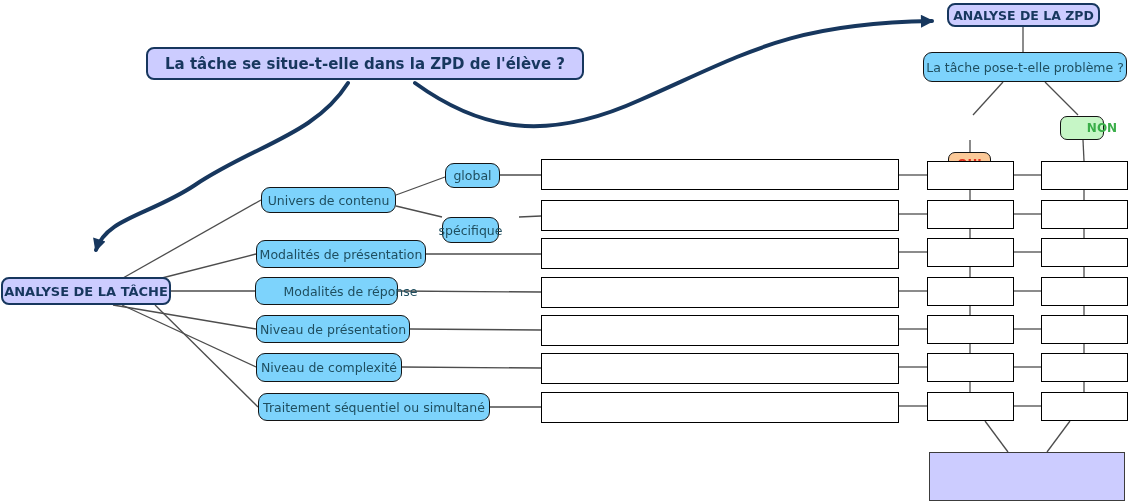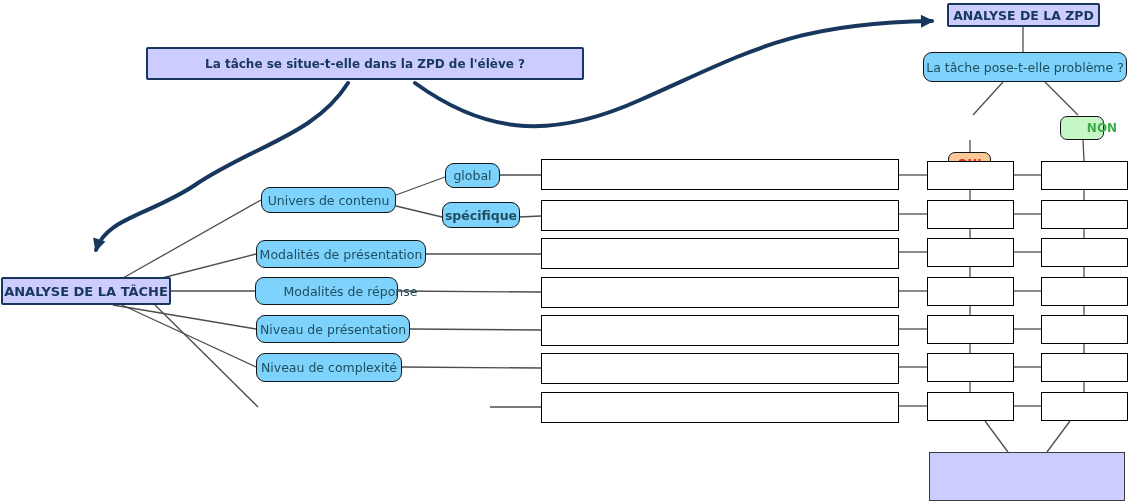--- a/index.html
+++ b/index.html
@@ -8,21 +8,21 @@
     background:#ffffff; overflow:hidden;
     font-family:"DejaVu Sans","Liberation Sans",sans-serif;
   }
   #wires { position:absolute; left:0; top:0; z-index:1; }
   .box {
     position:absolute; box-sizing:border-box; z-index:2;
     display:flex; align-items:center; justify-content:center;
     white-space:nowrap; text-align:center;
   }
   .blue {
-    background:#ccccff; border:2px solid #17375e; border-radius:2px;
+    background:#ccccff; border:2px solid #17375e; border-radius:8px;
     color:#17375e; font-weight:bold;
   }
   .yellow {
     background:#7dd3fc; border:1.6px solid #141414; border-radius:9px;
     color:#1f4e5f; font-size:12.5px;
   }
   .plain { background:#ffffff; border:1.6px solid #000000; }
   .result { background:#ccccff; border:1.3px solid #3c3c3c; }
   .oui {
     background:#fbc998; border:1.6px solid #141414; border-radius:7px;
@@ -101,46 +101,47 @@
     <line class="thin" x1="1084" y1="229" x2="1084" y2="238"></line>
     <line class="thin" x1="1084" y1="267" x2="1084" y2="277"></line>
     <line class="thin" x1="1084" y1="306" x2="1084" y2="315"></line>
     <line class="thin" x1="1084" y1="344" x2="1084" y2="353"></line>
     <line class="thin" x1="1084" y1="382" x2="1084" y2="392"></line>
 
     <line class="thin" x1="985" y1="421" x2="1008" y2="452"></line>
     <line class="thin" x1="1070" y1="421" x2="1047" y2="452"></line>
   </svg>
 
-  <div class="box blue" style="left:146px; top:47px; width:438px; height:33px; font-size:12px;">La tâche se situe-t-elle dans la ZPD de l'élève ?</div>
+  <div class="box blue" style="left:146px; top:47px; width:438px; height:33px; font-size:15px;">La tâche se situe-t-elle dans la ZPD de l'élève ?</div>
 
   <div class="box blue" style="left:947px; top:3px; width:153px; height:24px; font-size:12.5px;">ANALYSE DE LA ZPD</div>
 
   <div class="box blue" style="left:1px; top:277px; width:170px; height:28px; font-size:13px;">ANALYSE DE LA TÂCHE</div>
 
   <div class="box yellow" style="left:923px; top:52px; width:204px; height:30px;">La tâche pose-t-elle problème ?</div>
 
   <div class="box oui" style="left:948px; top:116px; width:43px; height:24px;">OUI</div>
 
   <div class="box non" style="left:1060px; top:116px; width:44px; height:24px;padding-left:40px;">NON</div>
 
   <div class="box yellow" style="left:261px; top:187px; width:135px; height:26px;">Univers de contenu</div>
 
   <div class="box yellow" style="left:445px; top:163px; width:55px; height:25px;">global</div>
 
-  <div class="box yellow" style="left:442px; top:202px; width:78px; height:26px;font-weight:bold;">spécifique</div>
+  <div class="box yellow" style="left:442px; top:217px; width:57px; height:26px;">spécifique</div>
 
   <div class="box yellow" style="left:256px; top:240px; width:170px; height:28px;">Modalités de présentation</div>
 
   <div class="box yellow" style="left:255px; top:277px; width:143px; height:28px;padding-left:48px;">Modalités de réponse</div>
 
   <div class="box yellow" style="left:256px; top:315px; width:154px; height:28px;">Niveau de présentation</div>
 
   <div class="box yellow" style="left:256px; top:353px; width:146px; height:29px;">Niveau de complexité</div>
 
+  <div class="box yellow" style="left:258px; top:393px; width:232px; height:28px;">Traitement séquentiel ou simultané</div>
 
   <div class="box plain" style="left:541px; top:159px; width:358px; height:31px;"></div>
   <div class="box plain" style="left:541px; top:200px; width:358px; height:31px;"></div>
   <div class="box plain" style="left:541px; top:238px; width:358px; height:31px;"></div>
   <div class="box plain" style="left:541px; top:277px; width:358px; height:31px;"></div>
   <div class="box plain" style="left:541px; top:315px; width:358px; height:31px;"></div>
   <div class="box plain" style="left:541px; top:353px; width:358px; height:31px;"></div>
   <div class="box plain" style="left:541px; top:392px; width:358px; height:31px;"></div>
 
   <div class="box plain" style="left:927px; top:161px; width:87px; height:29px;"></div>

